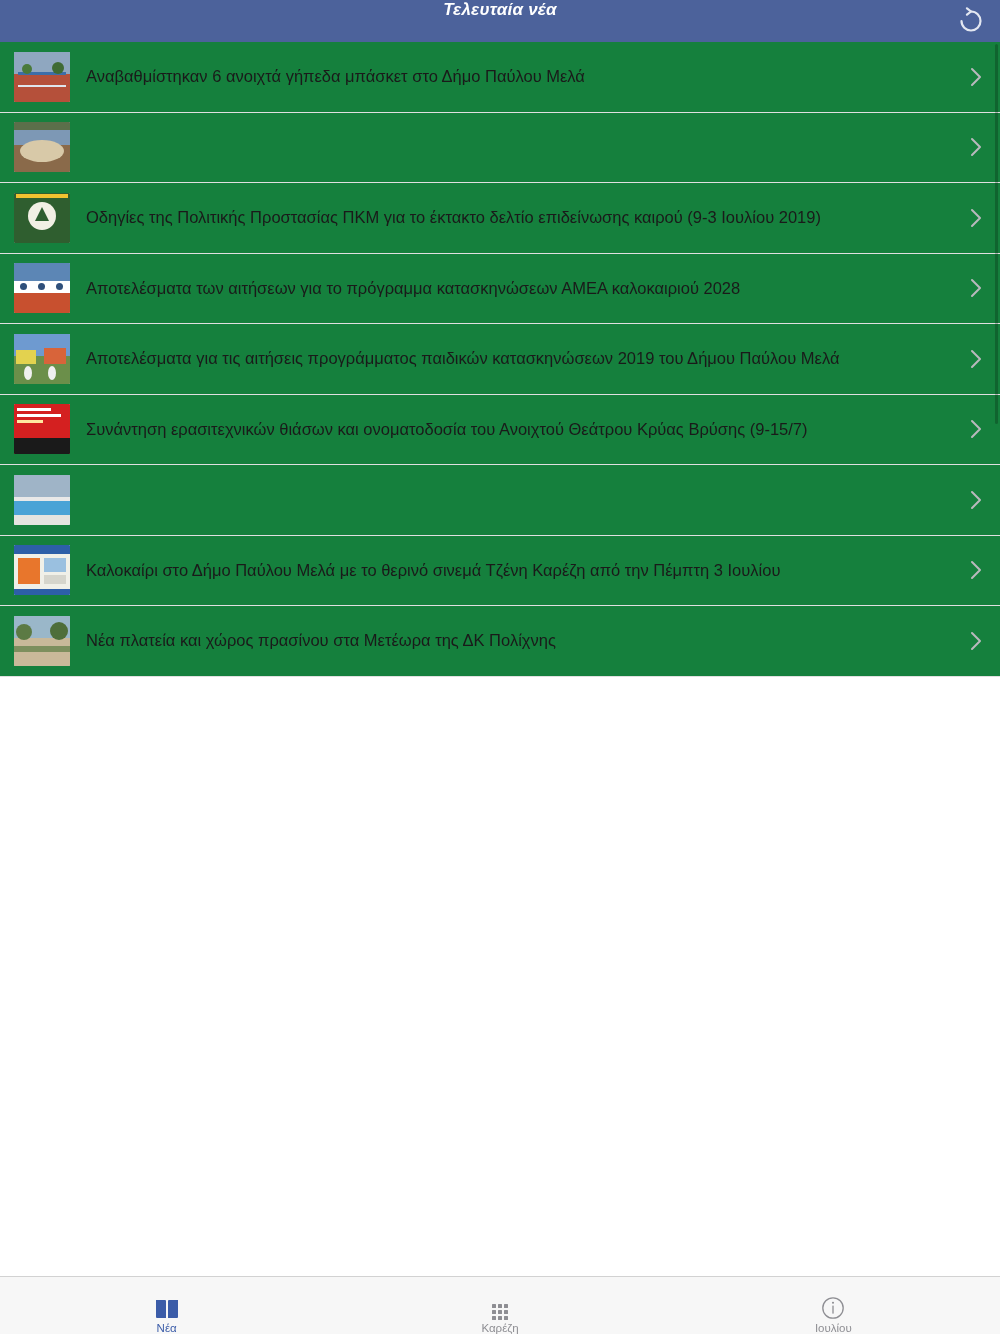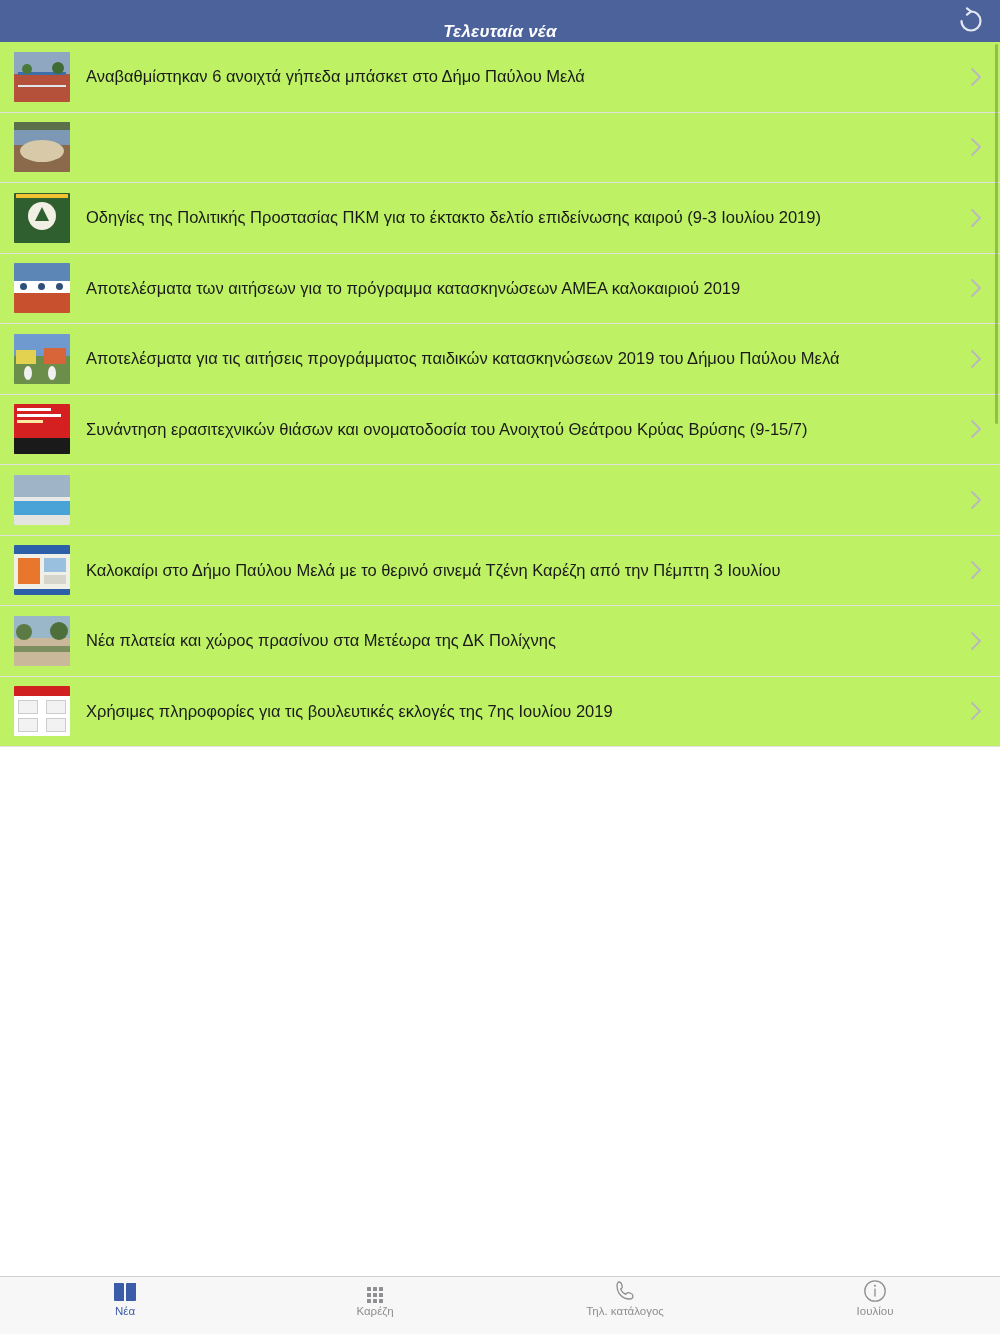--- a/index.html
+++ b/index.html
@@ -18,21 +18,21 @@
     flex-direction: column;
     background: #ffffff;
   }
 
   
   .navbar {
     height: 42px;
     background: #4c629b;
     color: #ffffff;
     display: flex;
-    align-items: flex-end;
+    align-items: flex-start;
     justify-content: center;
     position: relative;
     flex: 0 0 42px;
   }
   .navbar-title {
     font-size: 17px;
     font-weight: bold;
     font-style: italic;
     letter-spacing: 0.2px;
     color: #ffffff;
@@ -56,21 +56,21 @@
     flex: 1 1 auto;
     background: #ffffff;
     overflow: hidden;
     position: relative;
   }
   .news-row {
     height: 70.5px;
     display: flex;
     align-items: center;
     border-bottom: 1px solid #e0e0e0;
-    background: #bef264;
+    background: #15803d;
     cursor: pointer;
     position: relative;
   }
   .thumb {
     width: 56px;
     height: 50px;
     margin-left: 14px;
     margin-right: 16px;
     flex: 0 0 56px;
     border-radius: 1px;
@@ -121,21 +121,21 @@
     border-radius: 2px;
   }
 
   
   .tabbar {
     flex: 0 0 58px;
     height: 58px;
     background: #f7f7f7;
     border-top: 1px solid #d2d2d2;
     display: flex;
-    align-items: flex-start;
+    align-items: flex-end;
   }
   .tab {
     flex: 1 1 25%;
     display: flex;
     flex-direction: column;
     align-items: center;
     justify-content: center;
     gap: 3px;
     cursor: pointer;
     color: #8e8e93;
@@ -214,21 +214,21 @@
 
     <div class="news-row">
       <div class="thumb">
         <div class="sky" style="background:#5c86b5"></div>
         <div class="ground" style="background:#c8502f"></div>
         <div class="bar" style="left:0;top:18px;width:56px;height:12px;background:#ffffff"></div>
         <div class="blob" style="left:6px;top:20px;width:7px;height:7px;background:#2f4f7a"></div>
         <div class="blob" style="left:24px;top:20px;width:7px;height:7px;background:#2f4f7a"></div>
         <div class="blob" style="left:42px;top:20px;width:7px;height:7px;background:#2f4f7a"></div>
       </div>
-      <div class="row-title">Αποτελέσματα των αιτήσεων για το πρόγραμμα κατασκηνώσεων ΑΜΕΑ καλοκαιριού 2019</div>
+      <div class="row-title">Αποτελέσματα των αιτήσεων για το πρόγραμμα κατασκηνώσεων ΑΜΕΑ καλοκαιριού 2028</div>
       <span class="chevron">
         <svg width="12" height="20" viewBox="0 0 12 20">
             <path d="M2 2 L10 10 L2 18" fill="none" stroke="#b9b9be" stroke-width="2" stroke-linecap="round" stroke-linejoin="round"></path>
           </svg>
       </span>
     </div>
 
     <div class="news-row">
       <div class="thumb">
         <div class="sky" style="background:#6e9ad0"></div>
@@ -302,36 +302,20 @@
         <div class="bar" style="left:0;top:30px;width:56px;height:6px;background:#7d8f5e"></div>
       </div>
       <div class="row-title">Νέα πλατεία και χώρος πρασίνου στα Μετέωρα της ΔΚ Πολίχνης</div>
       <span class="chevron">
         <svg width="12" height="20" viewBox="0 0 12 20">
             <path d="M2 2 L10 10 L2 18" fill="none" stroke="#b9b9be" stroke-width="2" stroke-linecap="round" stroke-linejoin="round"></path>
           </svg>
       </span>
     </div>
 
-    <div class="news-row">
-      <div class="thumb">
-        <div class="sky" style="background:#ffffff;height:100%"></div>
-        <div class="bar" style="left:0;top:0;width:56px;height:10px;background:#d02020"></div>
-        <div class="bar" style="left:4px;top:14px;width:20px;height:14px;background:#f2f2f2;border:1px solid #ccc"></div>
-        <div class="bar" style="left:32px;top:14px;width:20px;height:14px;background:#f2f2f2;border:1px solid #ccc"></div>
-        <div class="bar" style="left:4px;top:32px;width:20px;height:14px;background:#f2f2f2;border:1px solid #ccc"></div>
-        <div class="bar" style="left:32px;top:32px;width:20px;height:14px;background:#f2f2f2;border:1px solid #ccc"></div>
-      </div>
-      <div class="row-title">Χρήσιμες πληροφορίες για τις βουλευτικές εκλογές της 7ης Ιουλίου 2019</div>
-      <span class="chevron">
-        <svg width="12" height="20" viewBox="0 0 12 20">
-            <path d="M2 2 L10 10 L2 18" fill="none" stroke="#b9b9be" stroke-width="2" stroke-linecap="round" stroke-linejoin="round"></path>
-          </svg>
-      </span>
-    </div>
 
     <div class="list-filler" style="height:520px"></div>
 
     <div class="scroll-indicator"></div>
   </div>
 
   <div class="tabbar">
 
     <div class="tab active">
       <span class="tab-icon">
@@ -354,28 +338,20 @@
             <i></i>
             <i></i>
           <i></i>
             <i></i>
             <i></i>
         </span>
       </span>
       <span class="tab-label">Καρέζη</span>
     </div>
 
-    <div class="tab">
-      <span class="tab-icon">
-        <svg width="24" height="24" viewBox="0 0 24 24" aria-hidden="true">
-          <path d="M6 3 c1.4 0 2 .6 2.4 1.8 l.8 2.4 c.3 .9 .1 1.5 -.6 2.1 l-1 .9 c1 2.2 2.9 4.1 5.1 5.1 l.9 -1 c.6 -.7 1.2 -.9 2.1 -.6 l2.4 .8 c1.2 .4 1.8 1 1.8 2.4 0 2 -1.6 3.1 -3.3 3.1 C9.4 20 4 14.6 4 6.3 4 4.6 5.1 3 6 3 z" fill="none" stroke="#8e8e93" stroke-width="1.3"></path>
-        </svg>
-      </span>
-      <span class="tab-label">Τηλ. κατάλογος</span>
-    </div>
 
     <div class="tab">
       <span class="tab-icon">
         <svg width="24" height="24" viewBox="0 0 24 24" aria-hidden="true">
           <circle cx="12" cy="12" r="10.2" fill="none" stroke="#8e8e93" stroke-width="1.3"></circle>
           <circle cx="12" cy="6.8" r="1.05" fill="#8e8e93"></circle>
           <rect x="11.35" y="9.6" width="1.3" height="8" fill="#8e8e93"></rect>
         </svg>
       </span>
       <span class="tab-label">Ιουλίου</span>

